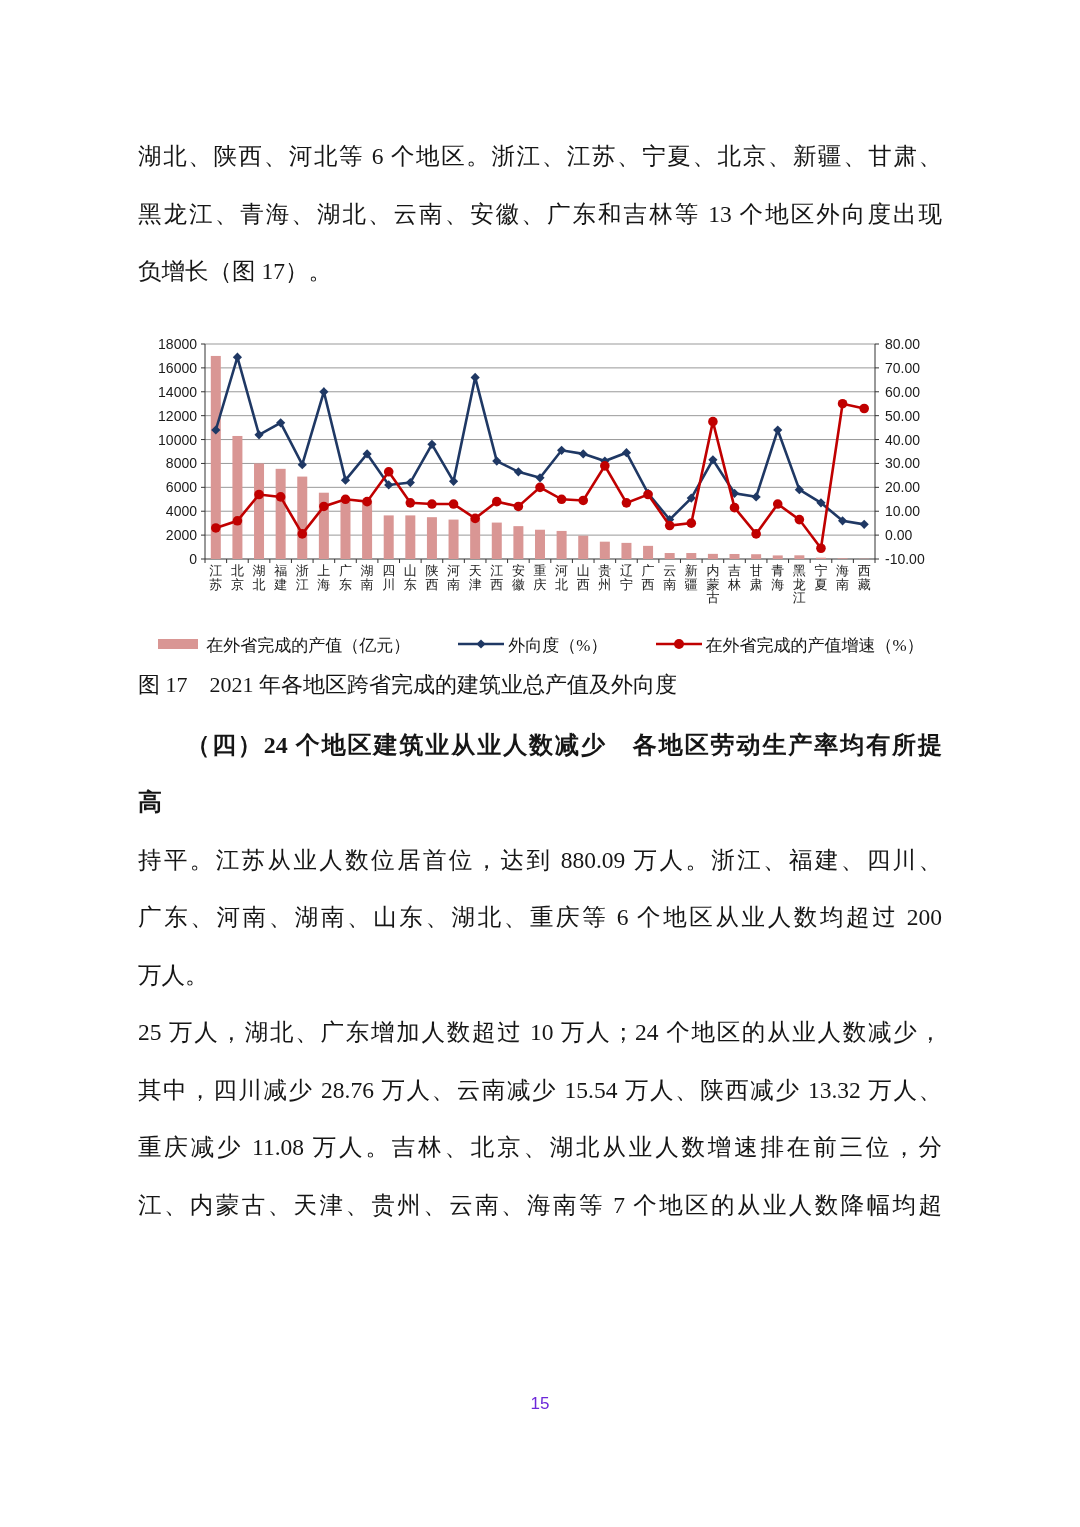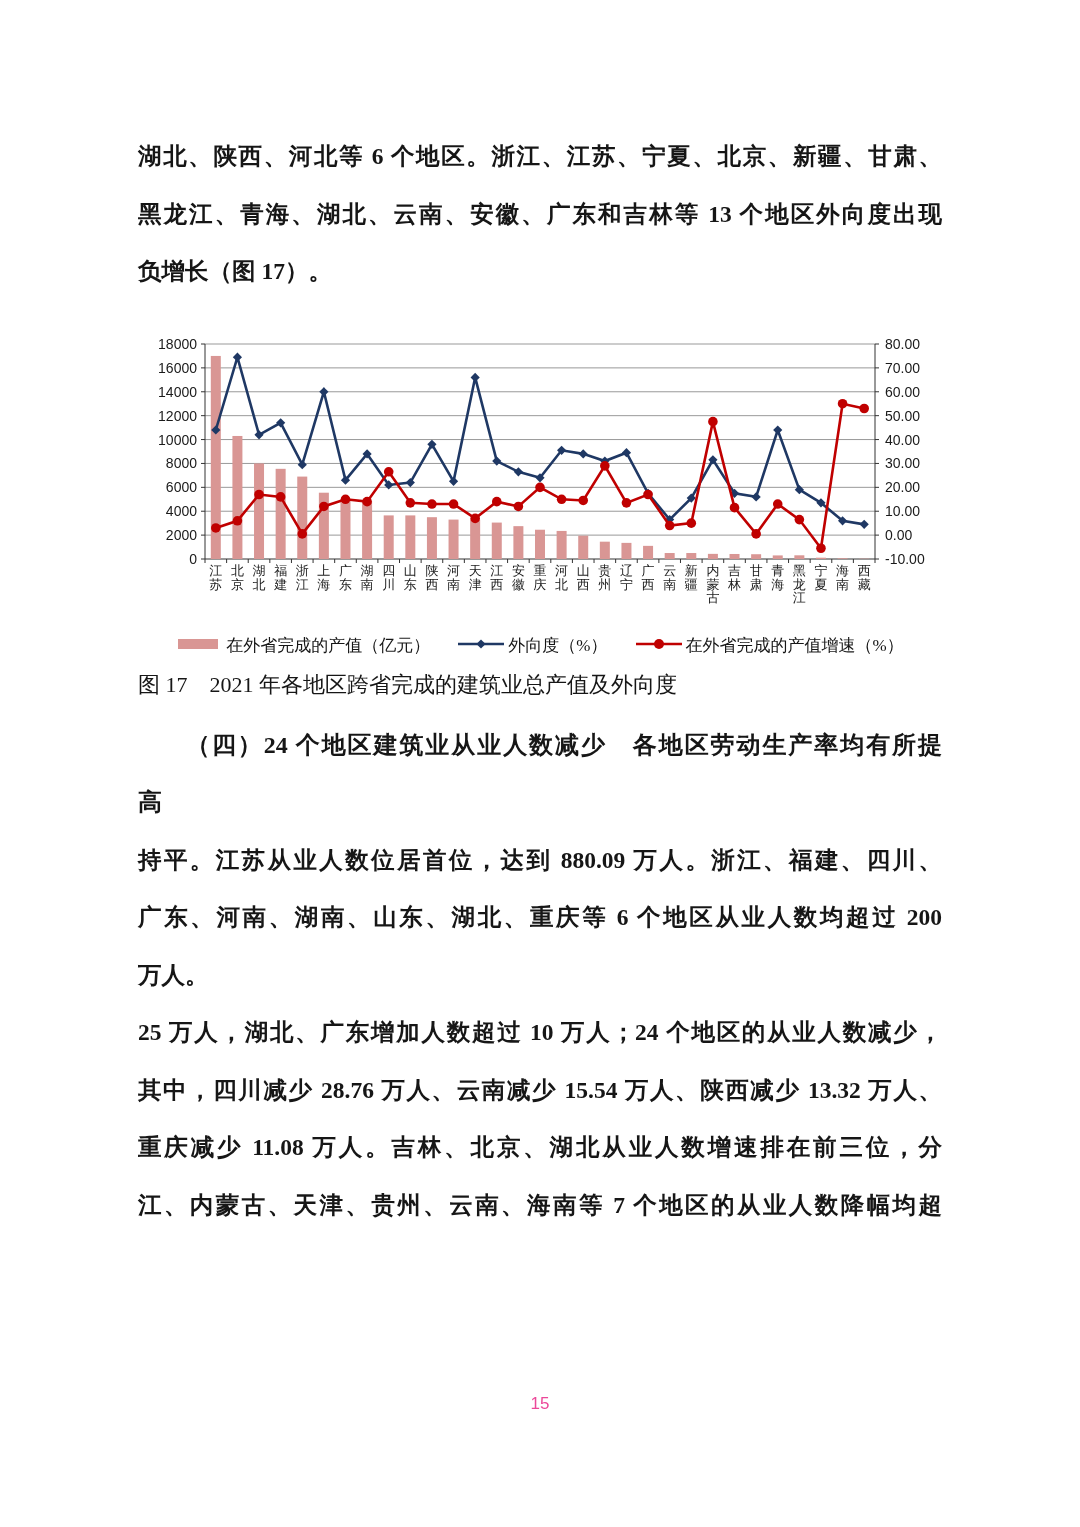--- a/index.html
+++ b/index.html
@@ -3,36 +3,36 @@
 <meta charset="utf-8">
 <style>
   html,body{margin:0;padding:0;background:#ffffff;}
   .page{
     width:1080px;height:1527px;box-sizing:border-box;position:relative;
     background:#ffffff;color:#161616;
     padding:128px 138px 0 138px;
     font-family:"Liberation Serif","DejaVu Serif",serif;
     overflow:hidden;
   }
-  .line{font-size:23.5px;line-height:57.5px;font-weight:bold;}
+  .line{font-size:23.5px;line-height:57.5px;}
   .just{text-align:justify;text-align-last:justify;}
   .indent{text-indent:2em;}
   .para{margin:0;}
   .fig{margin:32px 0 0 0;}
   .chart-mount{width:804px;height:300px;}
   .tick{font-family:"Liberation Sans","DejaVu Sans",sans-serif;font-size:14px;fill:#1a1a1a;}
   .cat{font-family:"Liberation Serif","DejaVu Serif",serif;font-size:13px;fill:#1a1a1a;}
-  .legend{display:flex;justify-content:center;align-items:center;gap:28px;height:26px;font-size:17px;}
+  .legend{display:flex;justify-content:center;align-items:center;gap:48px;height:26px;font-size:17px;}
   .legend-item{display:flex;align-items:center;gap:4px;}
   .caption{text-align:left;font-size:22px;line-height:40px;margin-top:6px;}
   .heading{font-weight:bold;font-size:24px;margin:12px 0 0 0;}
   .heading .line{font-size:24px;}
   .pageno{
     position:absolute;left:0;right:0;top:1394px;text-align:center;
-    font-family:"Liberation Sans","DejaVu Sans",sans-serif;font-size:17px;color:#ec4899;
+    font-family:"Liberation Sans","DejaVu Sans",sans-serif;font-size:17px;color:#6d28d9;
   }
 </style>
 </head>
 <body>
 
 <div class="page">
 
   <div class="para">
     <div class="line just">湖北、陕西、河北等 6 个地区。浙江、江苏、宁夏、北京、新疆、甘肃、</div>
     <div class="line just">黑龙江、青海、湖北、云南、安徽、广东和吉林等 13 个地区外向度出现</div>

